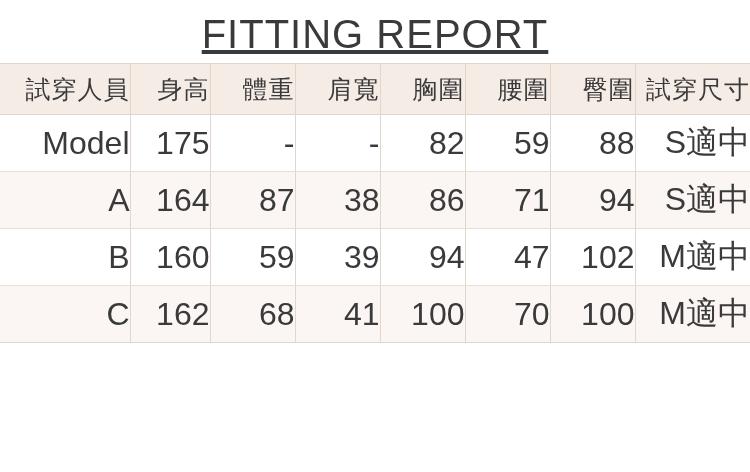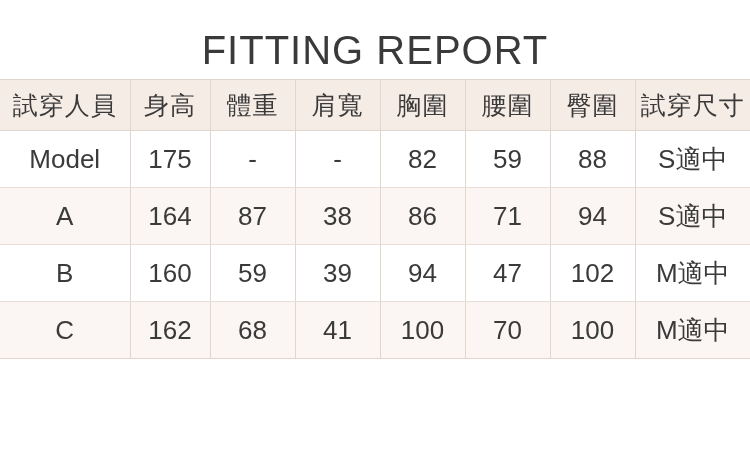--- a/index.html
+++ b/index.html
@@ -19,55 +19,56 @@
     height: 472px;
     position: relative;
     background: #ffffff;
     box-sizing: border-box;
   }
   .title {
     text-align: center;
     font-size: 40px;
     letter-spacing: 1px;
     color: #3a3a3a;
-    padding-top: 28px;
+    padding-top: 12px;
     padding-bottom: 6px;
     font-weight: normal;
     margin: 0;
     font-family: "Liberation Sans", sans-serif;
+    text-decoration: underline;
   }
   table.fitting {
     width: 750px;
     border-collapse: collapse;
     table-layout: fixed;
   }
   table.fitting th,
   table.fitting td {
-    text-align: center;
+    text-align: right;
     vertical-align: middle;
     border-right: 1px solid #e2d6cc;
     color: #3a3a3a;
     font-weight: normal;
   }
   table.fitting th:last-child,
   table.fitting td:last-child {
     border-right: none;
     margin-left: 8px;
   }
   thead th {
     background: #f6ece6;
     font-size: 25px;
     height: 50px;
     padding: 0;
     border-top: 1px solid #e2d6cc;
     border-bottom: 1px solid #e2d6cc;
     letter-spacing: 1px;
   }
   tbody td {
-    font-size: 26px;
+    font-size: 32px;
     height: 56px;
     padding: 0;
     border-bottom: 1px solid #e9ded5;
     background: #ffffff;
   }
   tbody tr:nth-child(even) td {
     background: #fbf6f3;
   }
   tbody tr:last-child td {
     border-bottom: 1px solid #e2d6cc;

